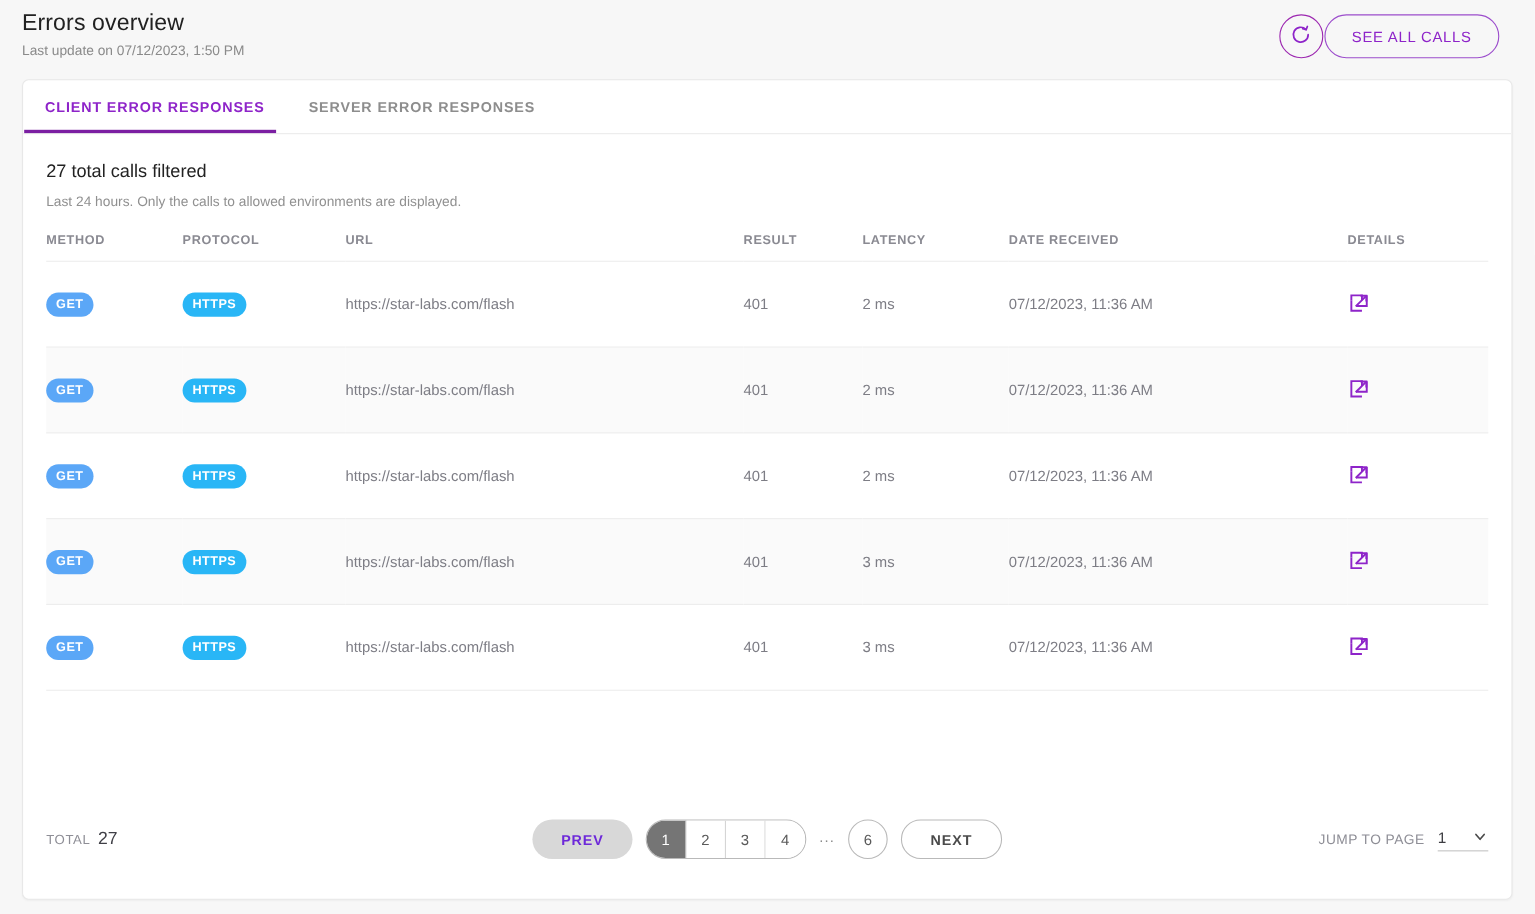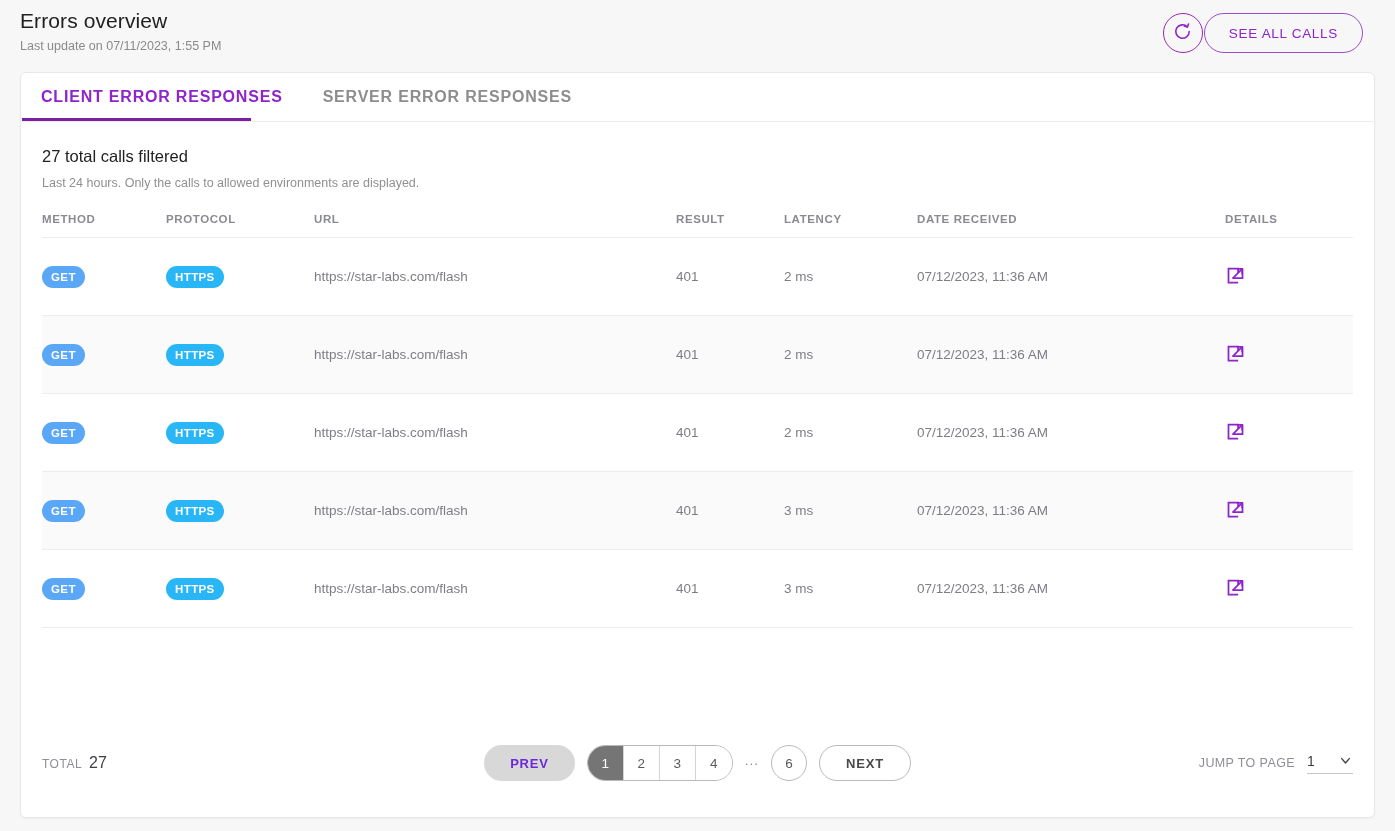--- a/index.html
+++ b/index.html
@@ -92,21 +92,21 @@
     height: 49px;
     display: flex;
     align-items: center;
     border-bottom: 1px solid #ececec;
   }
   .tab {
     height: 49px;
     display: flex;
     align-items: center;
     padding: 0 20px;
-    font-size: 16px;
+    font-size: 13px;
     font-weight: 600;
     letter-spacing: 0.8px;
     color: #8d8d8d;
     cursor: pointer;
     background: transparent;
     border: none;
     font-family: "Liberation Sans", sans-serif;
   }
   .tab.active { color: #8e24c9; }
   .tab-underline {
@@ -318,21 +318,21 @@
     flex: 1;
   }
   .chev { color: #4a4a4a; display: flex; }
 </style>
 </head>
 <body>
 
 <div class="page-header">
   <div class="header-titles">
     <div class="page-title">Errors overview</div>
-    <div class="page-subtitle">Last update on 07/11/2023, 1:55 PM</div>
+    <div class="page-subtitle">Last update on 07/12/2023, 1:50 PM</div>
   </div>
   <div class="header-actions">
     <button class="icon-btn-round">
       <span>
         <svg width="19" height="19" viewBox="0 0 24 24" fill="none" stroke="currentColor" stroke-width="2" stroke-linecap="round">
           <path d="M20.5 12a8.5 8.5 0 1 1-2.6-6.1"></path>
           <polyline points="19.6,2.6 18.2,6.4 14.3,5.2" fill="none"></polyline>
         </svg>
       </span>
     </button>

